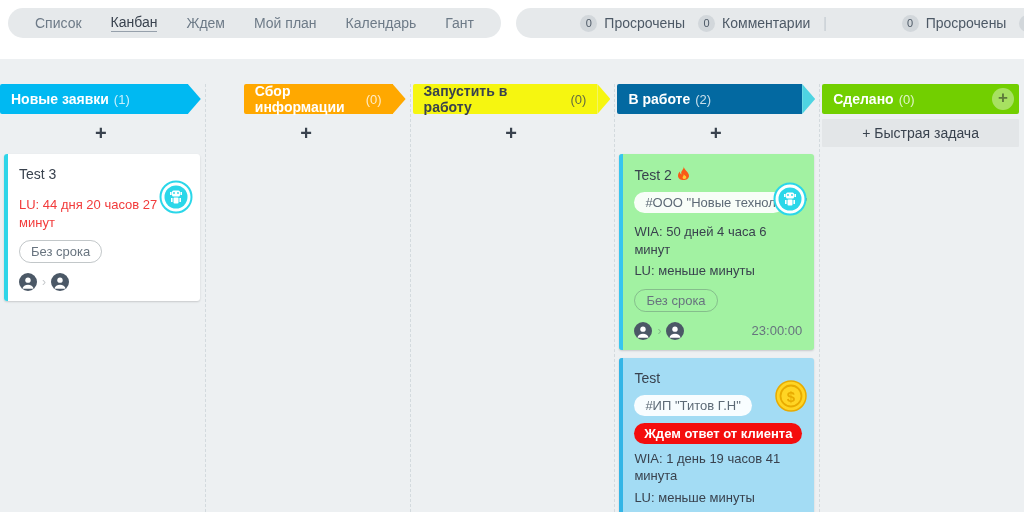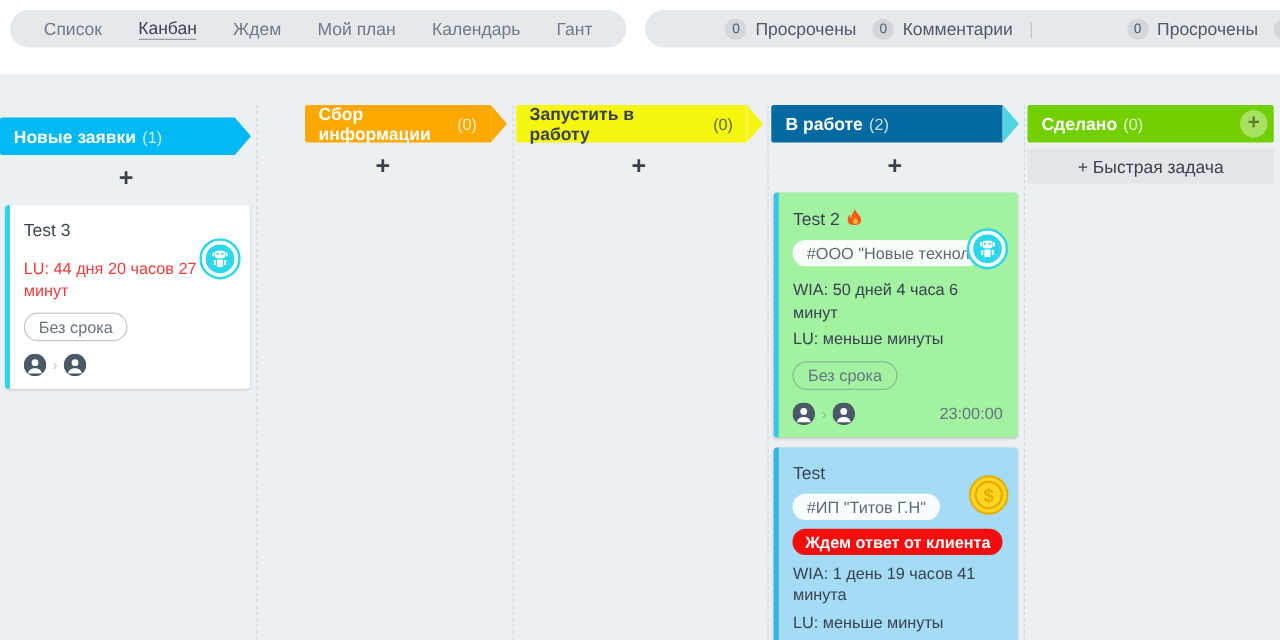--- a/index.html
+++ b/index.html
@@ -83,21 +83,21 @@
       <span class="cbadge">0</span>
 
     </span>
 
   </div>
 </div>
 
 <div class="board">
 
   <div class="column">
-    <div class="col-header" style="background: rgb(0, 185, 242); margin-top: 10px;">
+    <div class="col-header" style="background: rgb(0, 185, 242);">
       <span>Новые заявки</span>
       <span class="count">(1)</span>
       <span class="arrow" style="background: rgb(0, 185, 242);"></span>
     </div>
     <div class="add-row">
       <span class="add-plus">+</span>
     </div>
     <div class="cards">
       <div class="card" style="background: rgb(255, 255, 255);">
         <span class="stripe" style="background: rgb(47, 213, 232);"></span>

